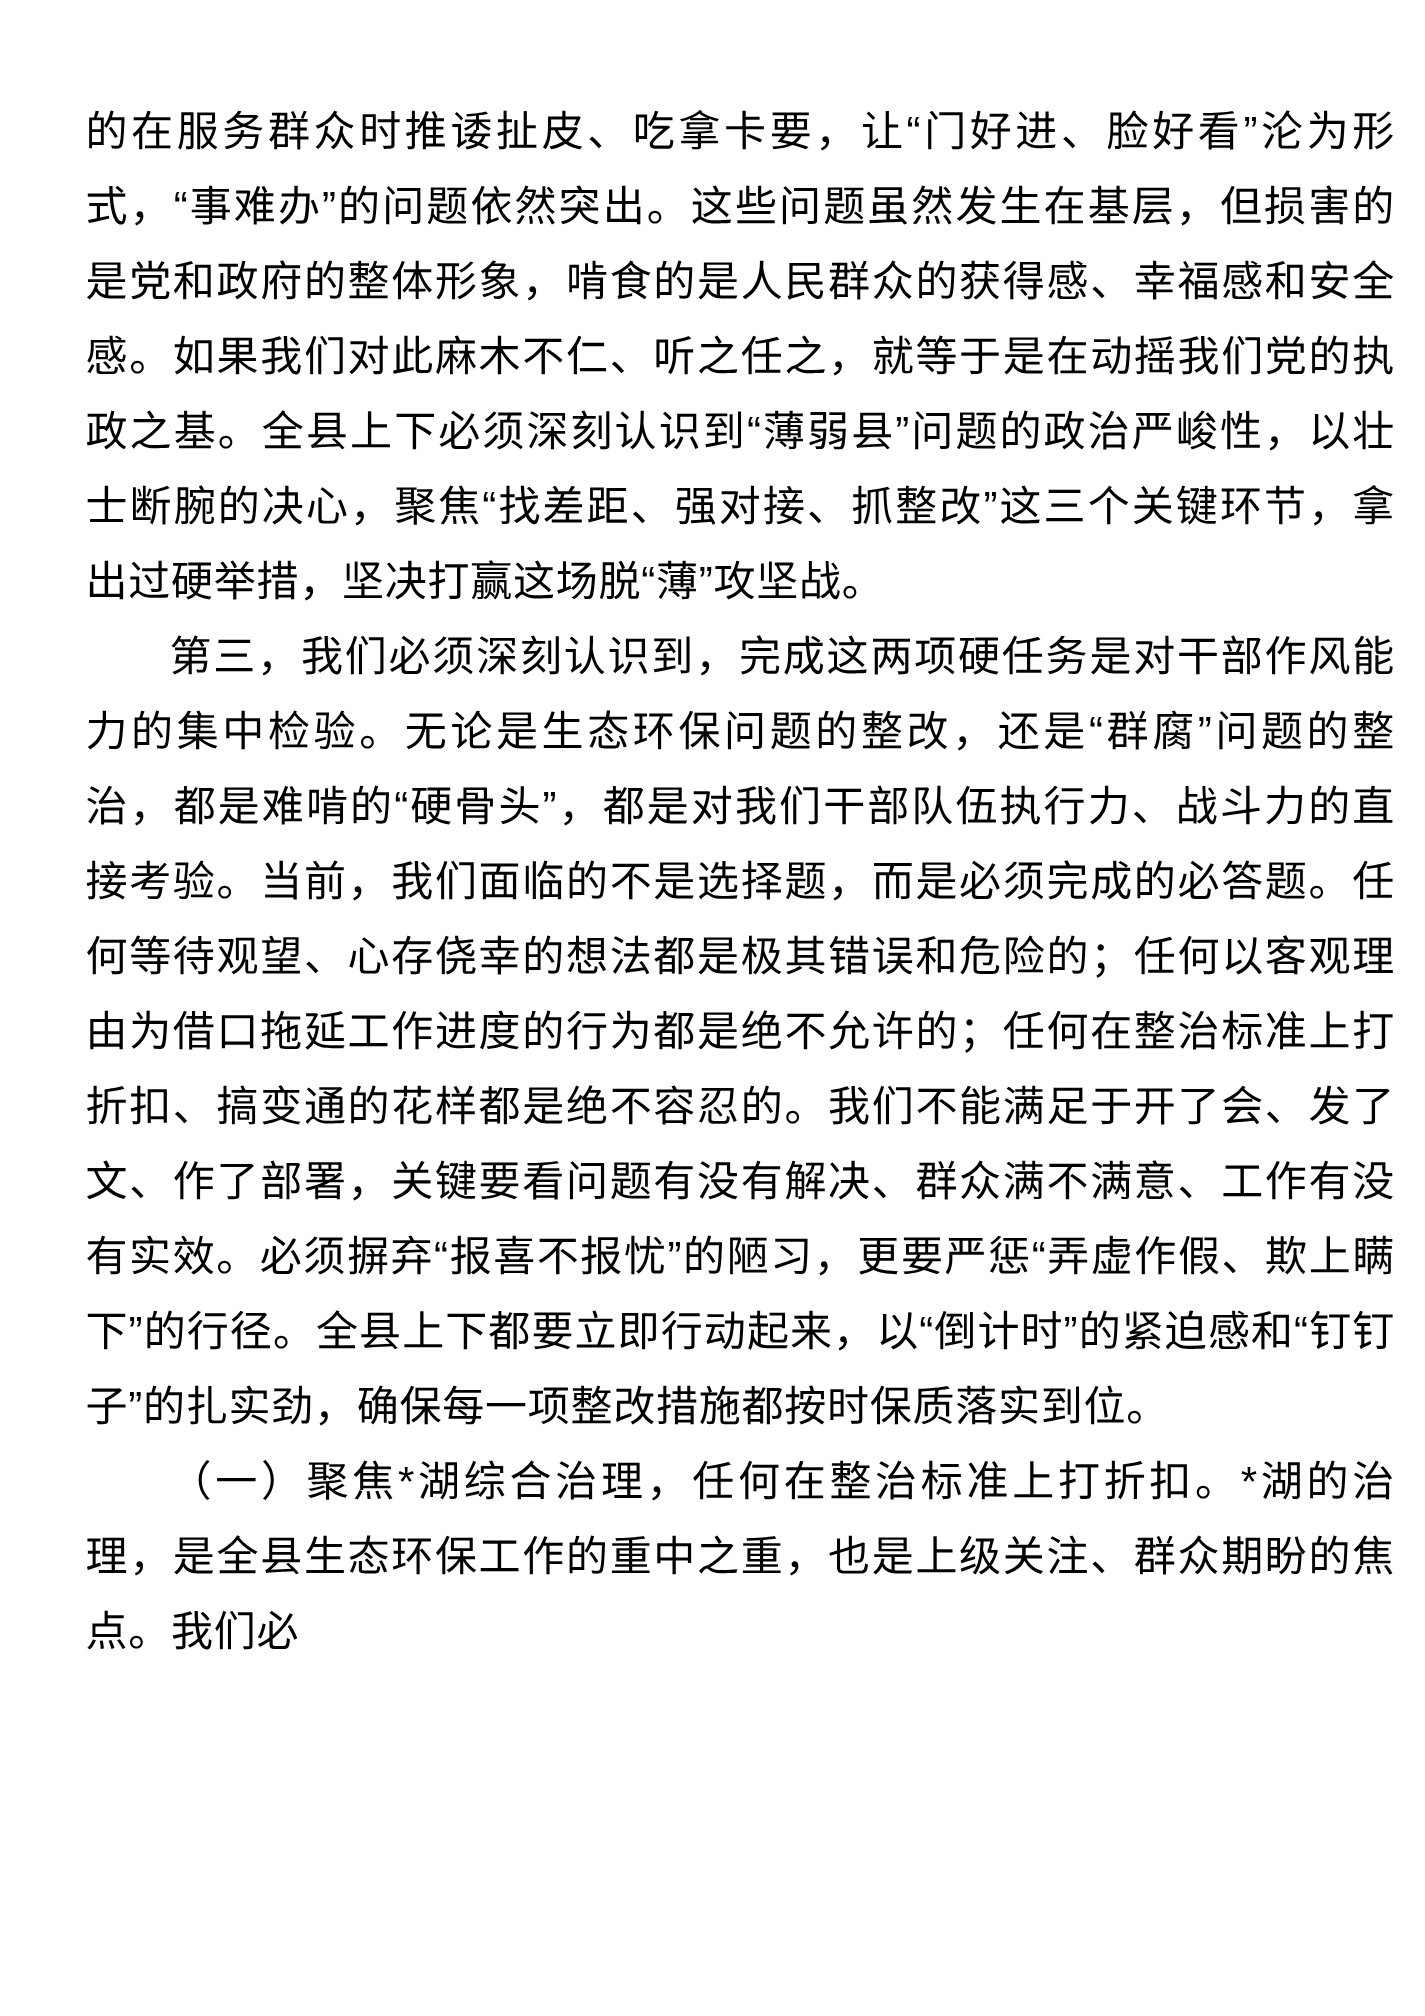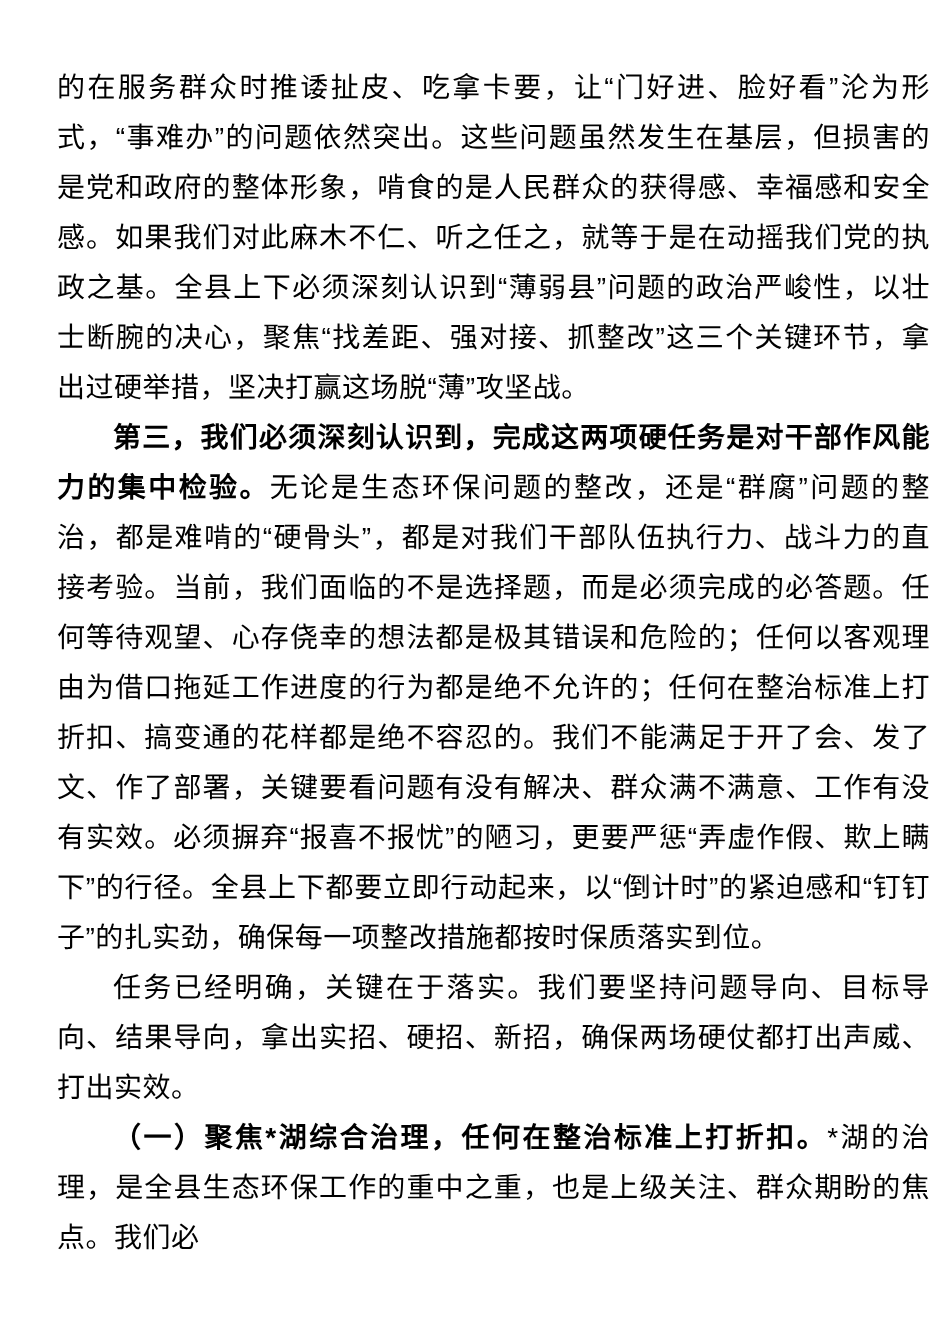--- a/index.html
+++ b/index.html
@@ -30,32 +30,31 @@
     letter-spacing: 0.5px;
   }
   .doc-body p {
     margin: 0;
     padding: 0;
   }
   .para-indent {
     text-indent: 2em;
   }
   .lead {
-    font-weight: bold;
+    font-weight: normal;
   }
 </style>
 </head>
 <body>
 
 <div class="page">
   <div class="doc-body">
 
     <p><span class="lead"></span><span>的在服务群众时推诿扯皮、吃拿卡要，让“门好进、脸好看”沦为形式，“事难办”的问题依然突出。这些问题虽然发生在基层，但损害的是党和政府的整体形象，啃食的是人民群众的获得感、幸福感和安全感。如果我们对此麻木不仁、听之任之，就等于是在动摇我们党的执政之基。全县上下必须深刻认识到“薄弱县”问题的政治严峻性，以壮士断腕的决心，聚焦“找差距、强对接、抓整改”这三个关键环节，拿出过硬举措，坚决打赢这场脱“薄”攻坚战。</span></p>
 
     <p class="para-indent"><span class="lead">第三，我们必须深刻认识到，完成这两项硬任务是对干部作风能力的集中检验。</span><span>无论是生态环保问题的整改，还是“群腐”问题的整治，都是难啃的“硬骨头”，都是对我们干部队伍执行力、战斗力的直接考验。当前，我们面临的不是选择题，而是必须完成的必答题。任何等待观望、心存侥幸的想法都是极其错误和危险的；任何以客观理由为借口拖延工作进度的行为都是绝不允许的；任何在整治标准上打折扣、搞变通的花样都是绝不容忍的。我们不能满足于开了会、发了文、作了部署，关键要看问题有没有解决、群众满不满意、工作有没有实效。必须摒弃“报喜不报忧”的陋习，更要严惩“弄虚作假、欺上瞒下”的行径。全县上下都要立即行动起来，以“倒计时”的紧迫感和“钉钉子”的扎实劲，确保每一项整改措施都按时保质落实到位。</span></p>
 
 
-    <p class="para-indent"><span class="lead"></span><span>任务已经明确，关键在于落实。我们要坚持问题导向、目标导向、结果导向，拿出实招、硬招、新招，确保两场硬仗都打出声威、打出实效。</span></p>
 
     <p class="para-indent"><span class="lead">（一）聚焦*湖综合治理，任何在整治标准上打折扣。</span><span>*湖的治理，是全县生态环保工作的重中之重，也是上级关注、群众期盼的焦点。我们必</span></p>
 
   </div>
 </div>
 
 </body></html>

